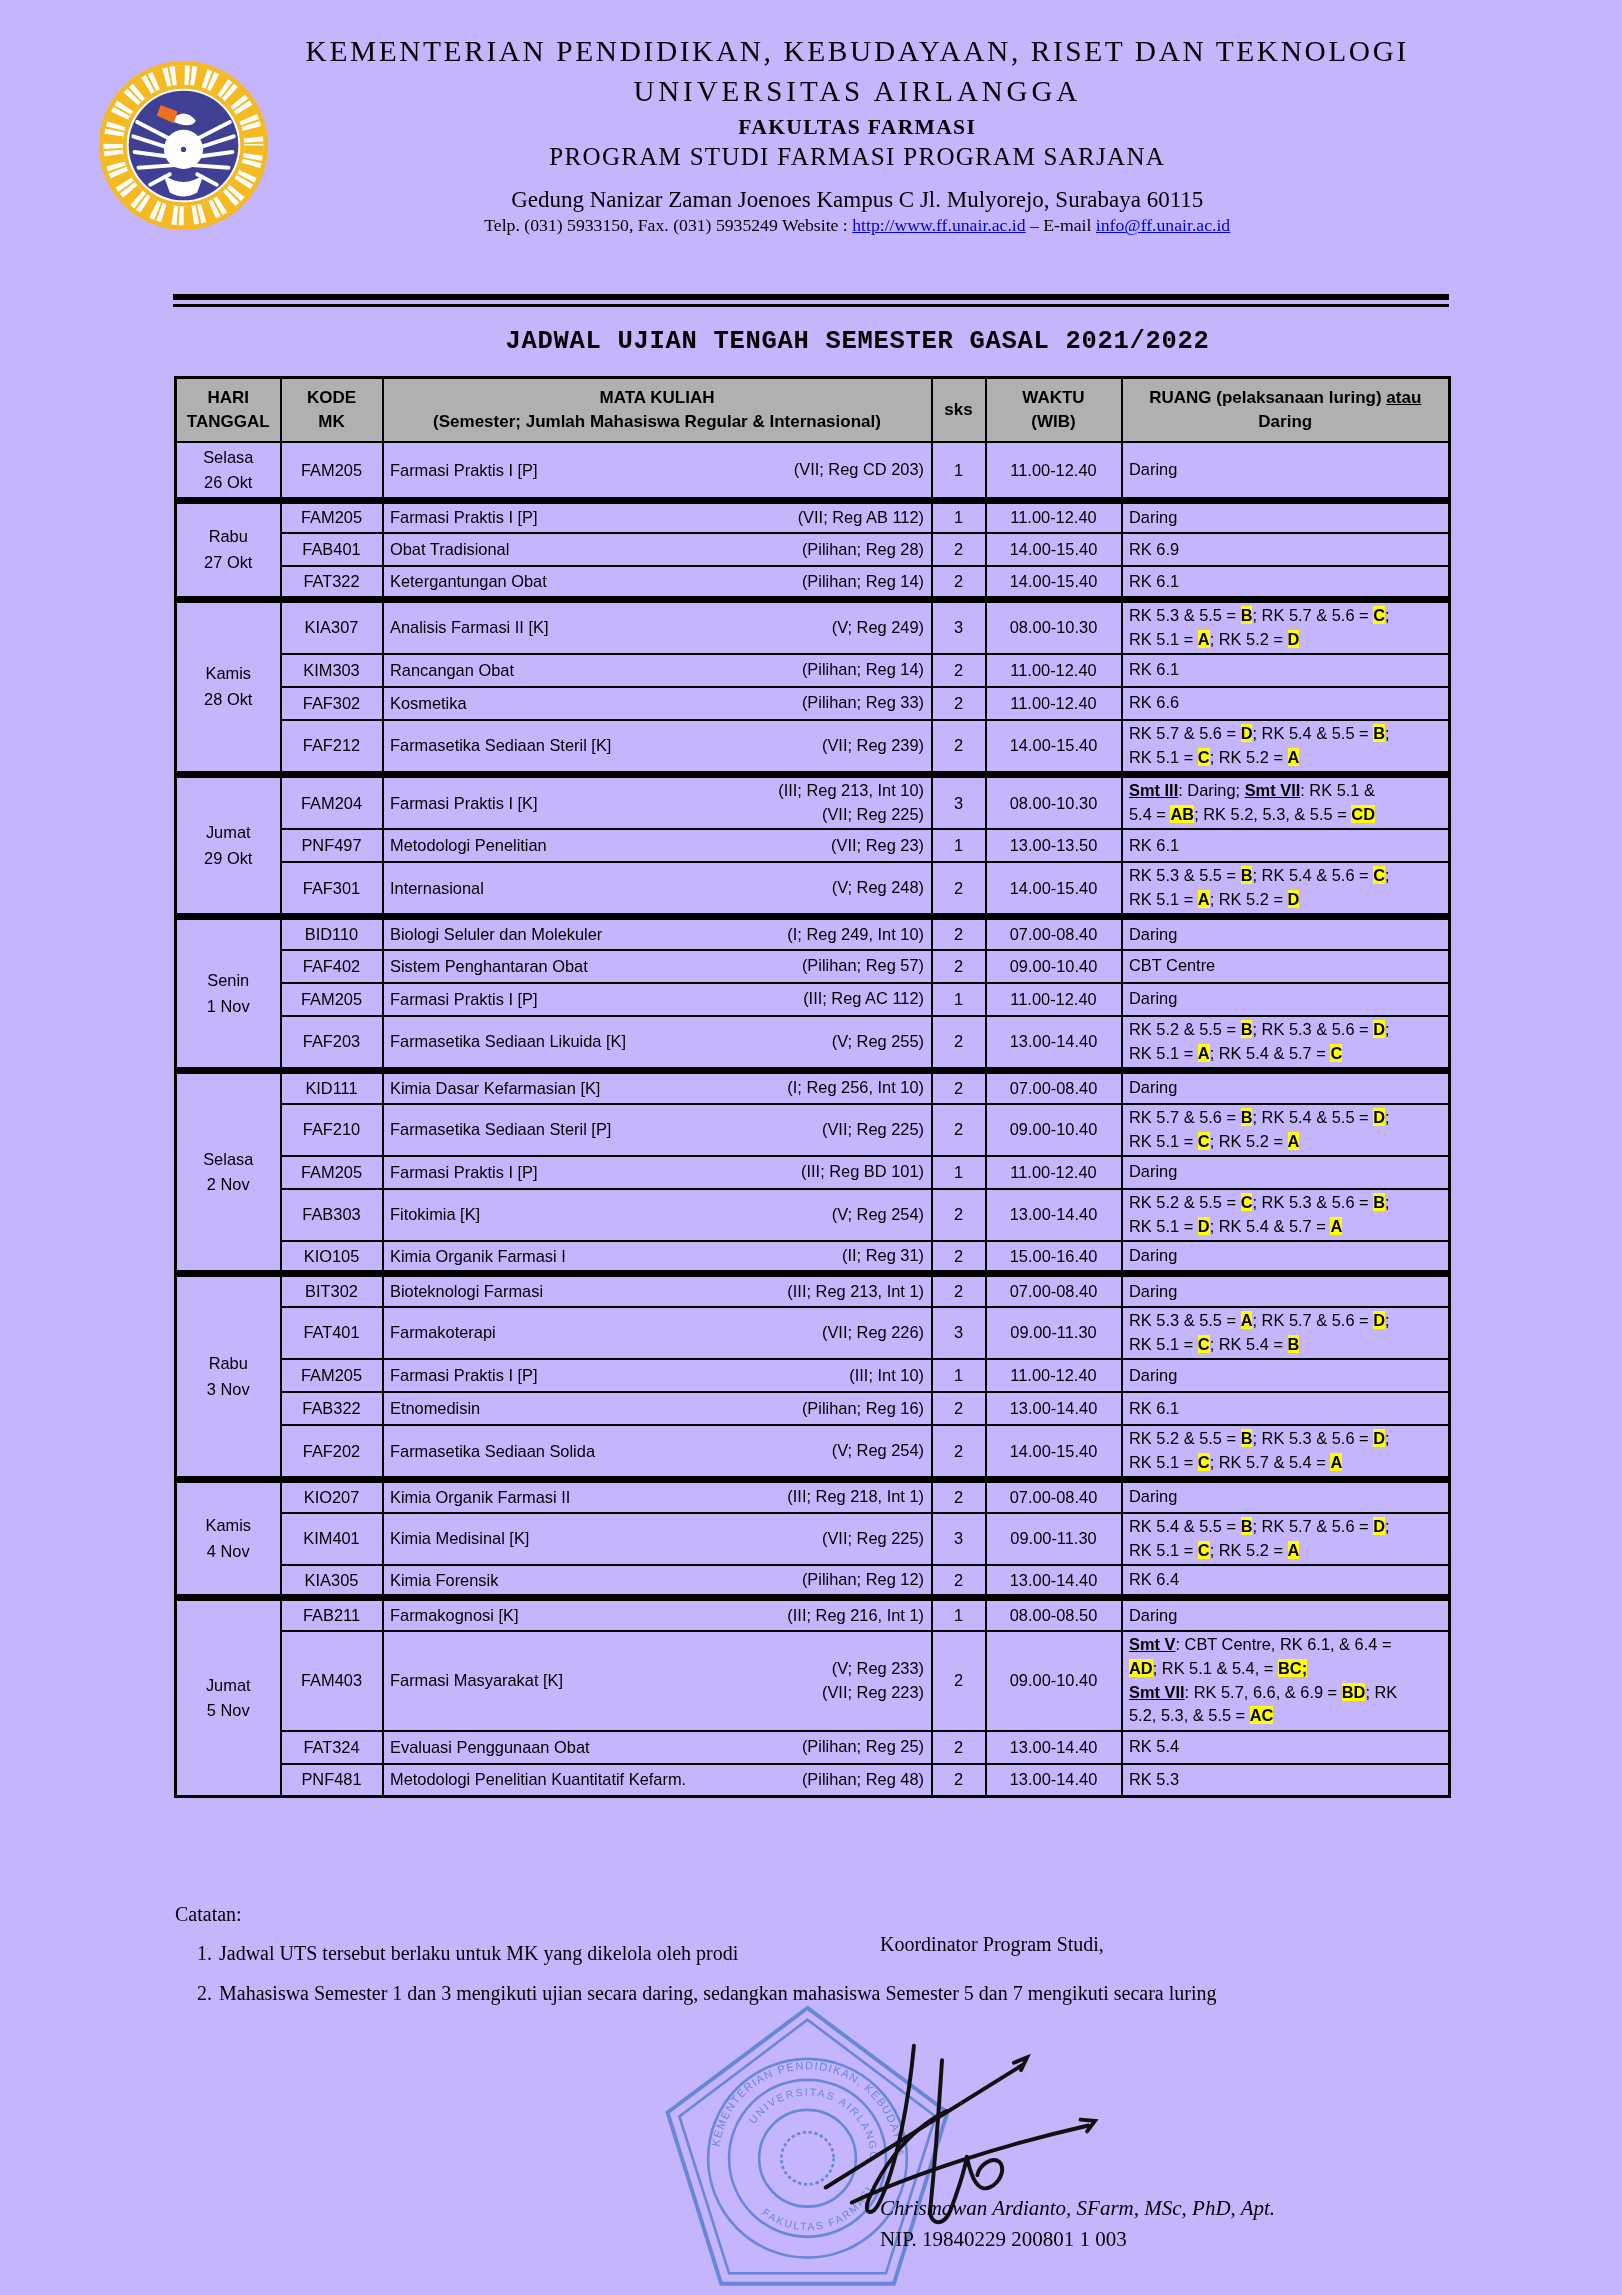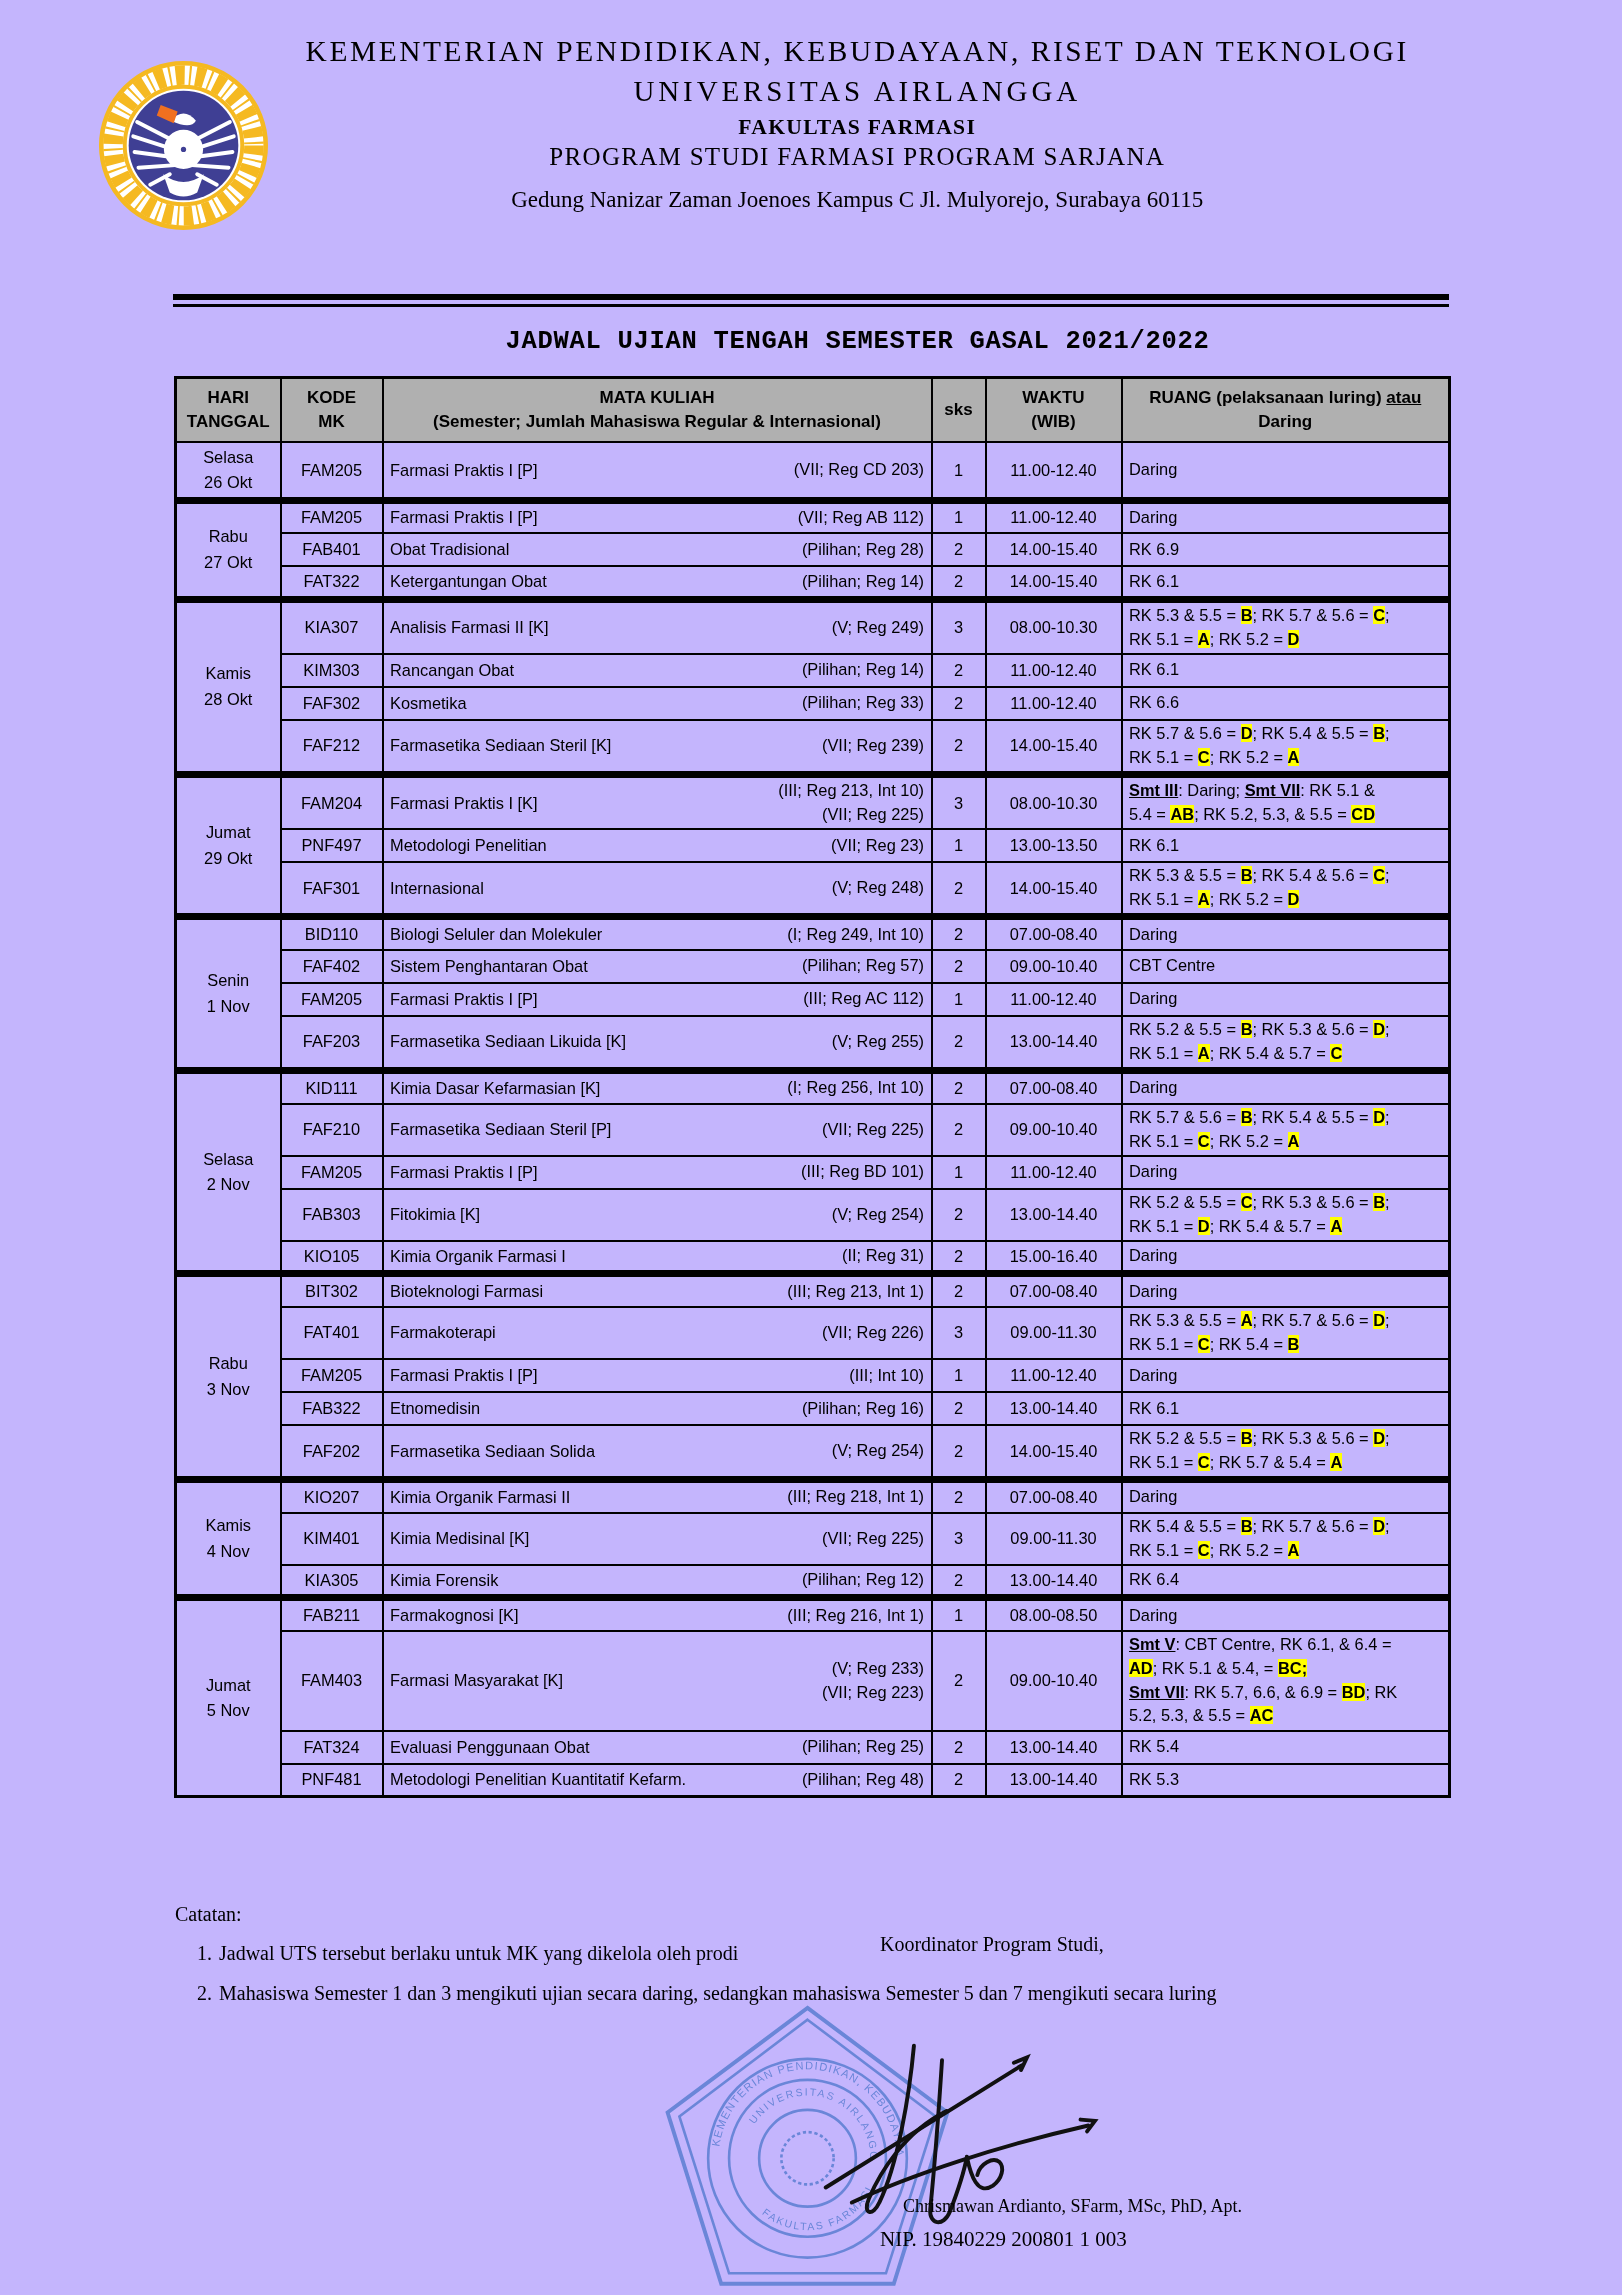--- a/index.html
+++ b/index.html
@@ -48,21 +48,21 @@
   
   .notes{position:absolute;left:175px;top:1902px;font-size:20px;line-height:1.25;}
   .note-row{display:flex;margin-top:14.4px;}
   .note-num{width:44px;flex:0 0 44px;padding-left:22px;box-sizing:border-box;}
   .note-text{flex:1;}
 
   
   .stamp{position:absolute;left:662px;top:2004px;width:291px;height:285px;opacity:.85;}
   .sig-scribble{position:absolute;left:806px;top:2034px;width:340px;height:196px;}
   .sig-role{position:absolute;left:880px;top:1933px;font-size:20px;}
-  .sig-name{position:absolute;left:903px;top:2196px;font-size:18px;}
+  .sig-name{position:absolute;left:880px;top:2196px;font-size:21px;font-style:italic;}
   .sig-nip{position:absolute;left:880px;top:2227px;font-size:21px;}
 </style>
 </head>
 <body>
 
 <div class="page">
 
   <svg class="logo" viewBox="0 0 262 292">
     <g>
       <circle cx="131" cy="146" r="126" fill="#fff" stroke="#f5b921" stroke-width="7"></circle>
@@ -88,20 +88,23 @@
       <circle cx="131" cy="152" r="4" fill="#3f3f94"></circle>
     </g>
   </svg>
 
   <div class="letterhead">
     <div class="lh-ministry">KEMENTERIAN PENDIDIKAN, KEBUDAYAAN, RISET DAN TEKNOLOGI</div>
     <div class="lh-univ">UNIVERSITAS AIRLANGGA</div>
     <div class="lh-fac">FAKULTAS FARMASI</div>
     <div class="lh-prog">PROGRAM STUDI FARMASI PROGRAM SARJANA</div>
     <div class="lh-addr">Gedung Nanizar Zaman Joenoes Kampus C Jl. Mulyorejo, Surabaya 60115</div>
+    <div class="lh-contact">
+      <span>Telp. (031) 5933150, Fax. (031) 5935249 Website : </span><a class="link">http://www.ff.unair.ac.id</a><span> – E-mail </span><a class="link">info@ff.unair.ac.id</a>
+    </div>
   </div>
 
   <div class="rule rule-thick"></div>
   <div class="rule rule-thin"></div>
 
   <div class="doc-title">JADWAL UJIAN TENGAH SEMESTER GASAL 2021/2022</div>
 
   <table class="sched">
     <colgroup>
       <col style="width:105px">

